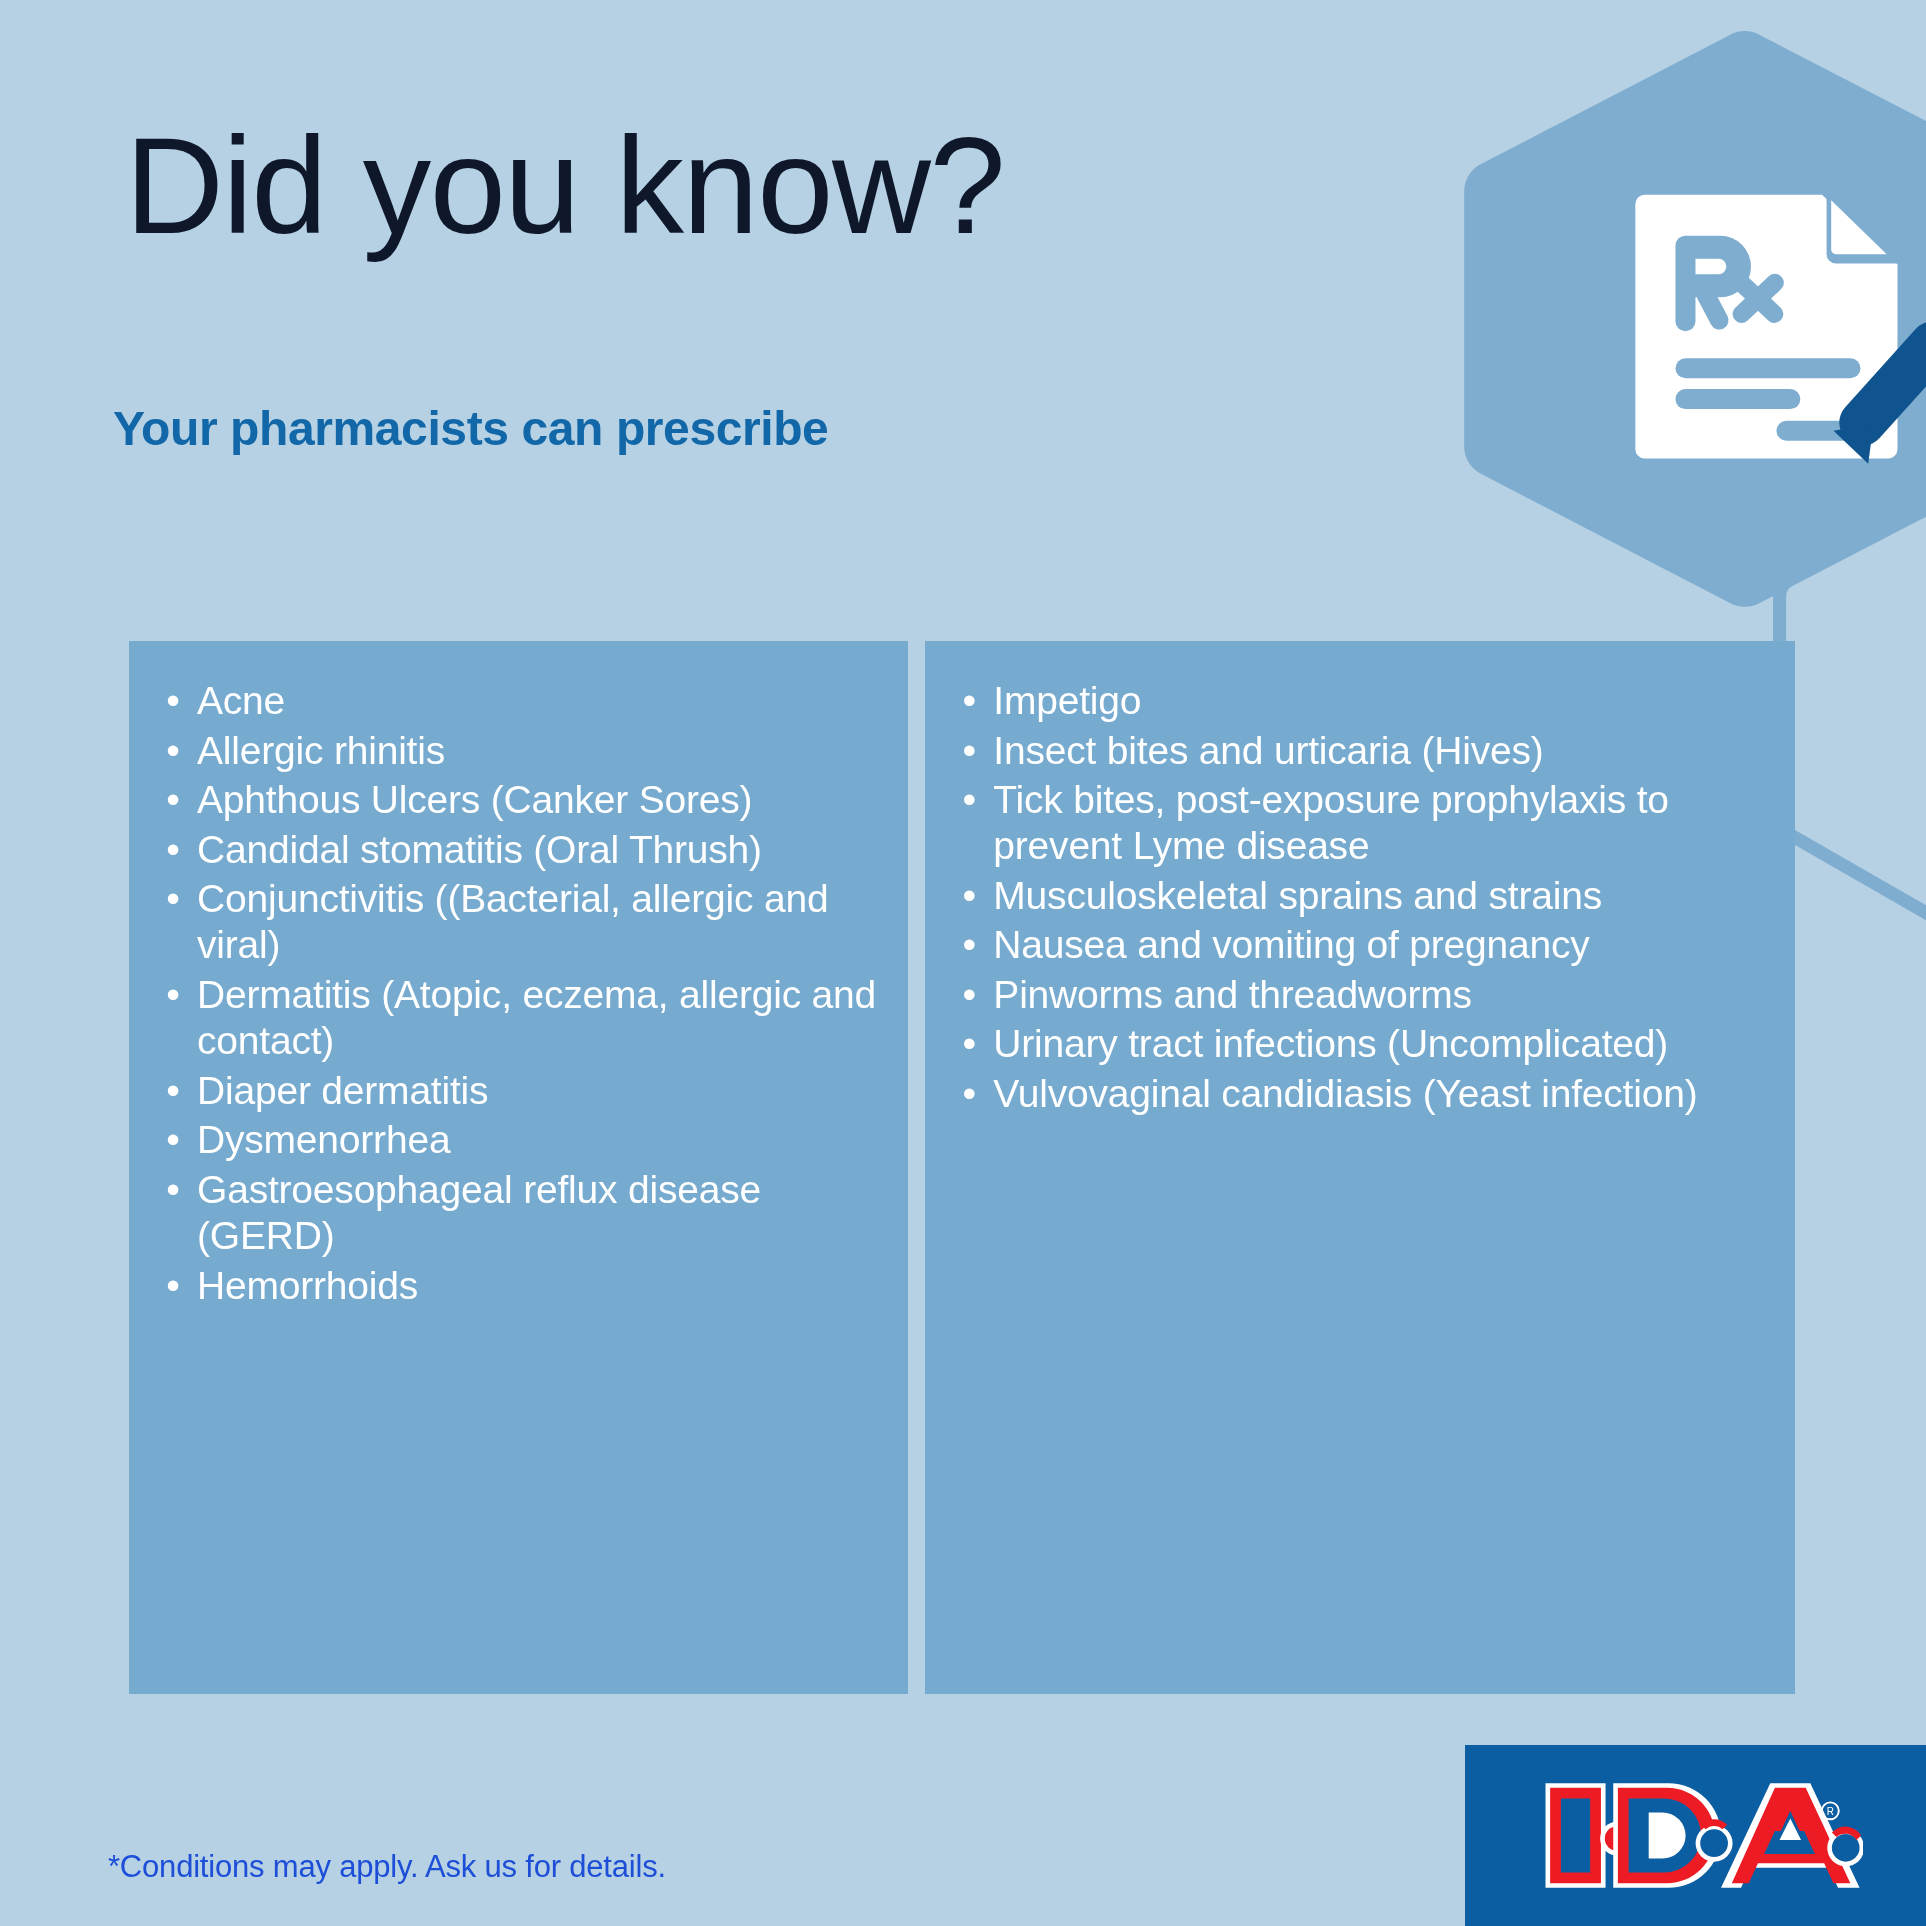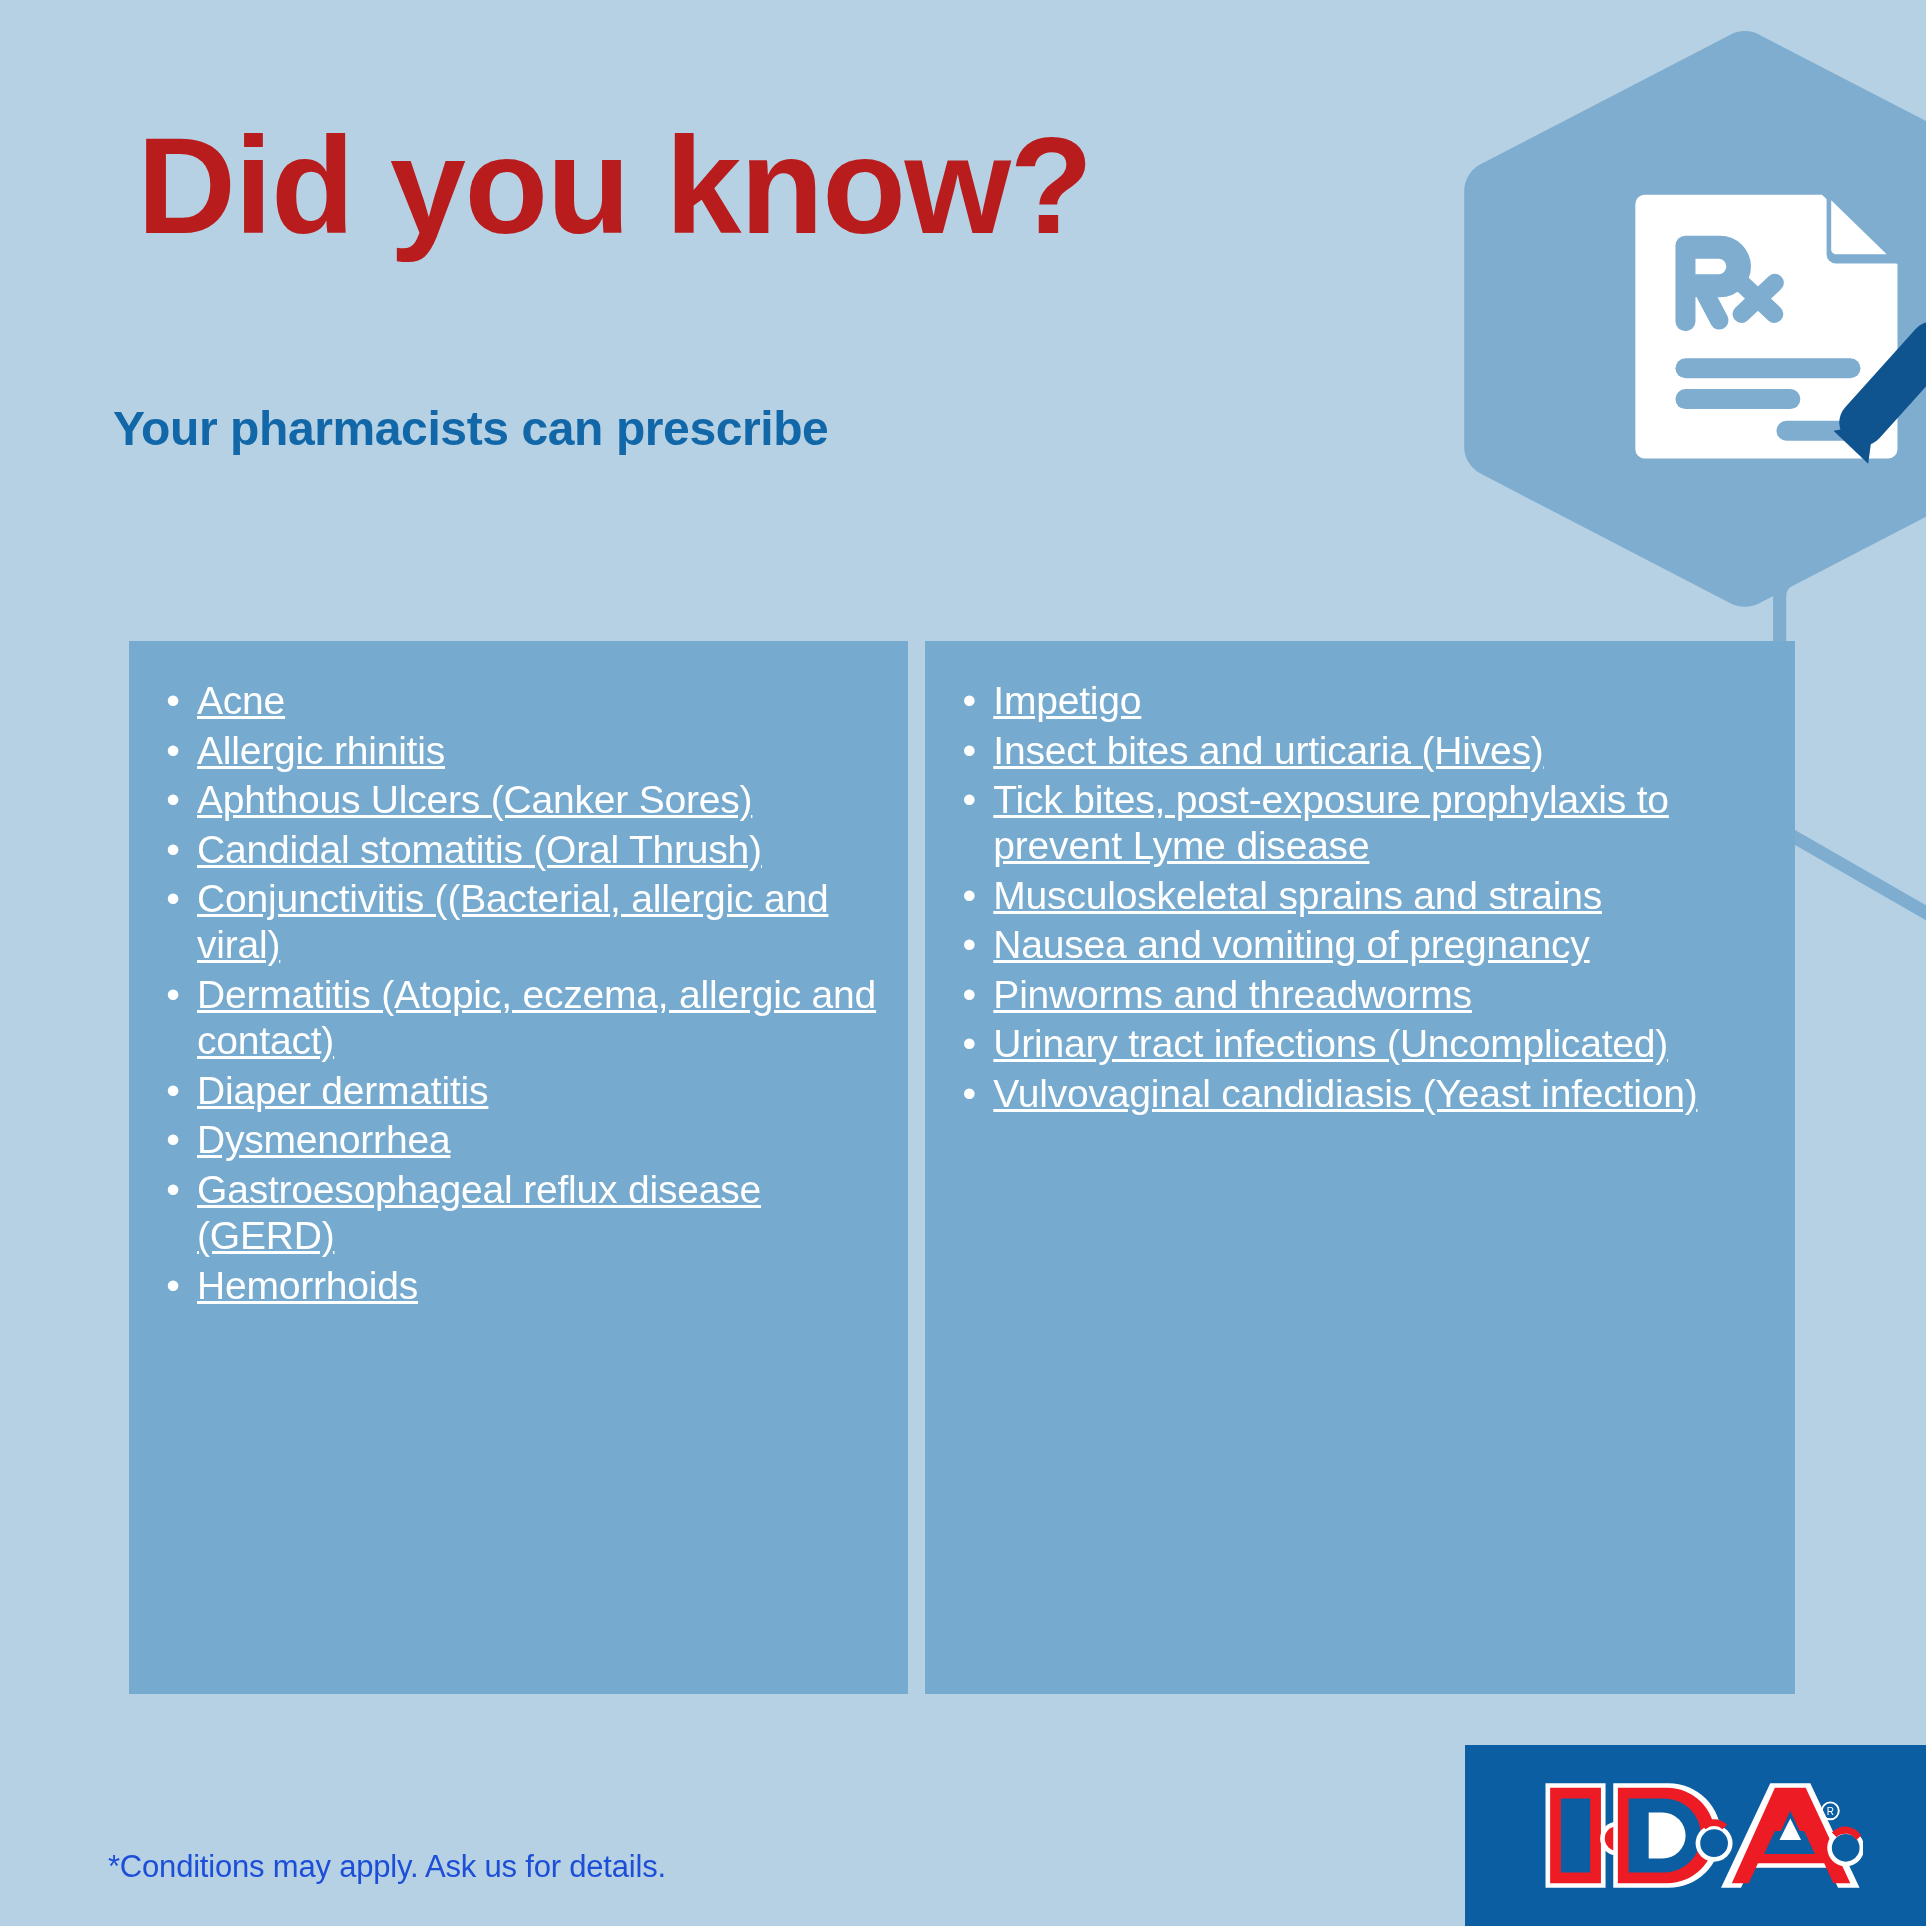--- a/index.html
+++ b/index.html
@@ -20,28 +20,28 @@
     position: absolute;
     inset: 0;
     width: 1926px;
     height: 1926px;
     pointer-events: none;
   }
 
   
   .headline {
     position: absolute;
-    left: 137px;
+    left: 125px;
     top: 116px;
     width: 1233px;
     font-size: 137px;
     line-height: 1.02;
-    font-weight: bold;
+    font-weight: normal;
     letter-spacing: -1.5px;
-    color: #b91c1c;
+    color: #0f172a;
   }
 
   .subhead {
     position: absolute;
     left: 113px;
     top: 401px;
     width: 1248px;
     font-size: 48px;
     line-height: 1.17;
     font-weight: bold;
@@ -82,21 +82,20 @@
     padding: 0;
   }
   ul.cond li {
     position: relative;
     color: #ffffff;
     font-size: 39px;
     line-height: 1.19;
     padding-left: 37px;
     margin-bottom: 3.1px;
     letter-spacing: -0.2px;
-    text-decoration: underline;
   }
   ul.cond li::before {
     content: "\2022";
     position: absolute;
     left: 6.2px;
     top: 0;
     font-size: 39px;
     line-height: 1.19;
     color: #ffffff;
   }

